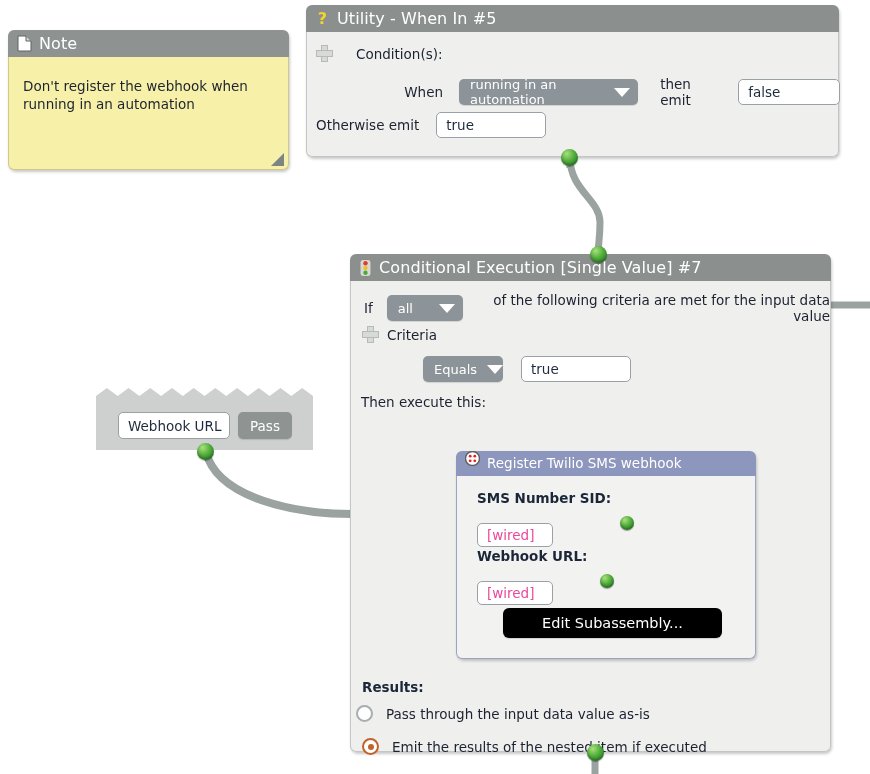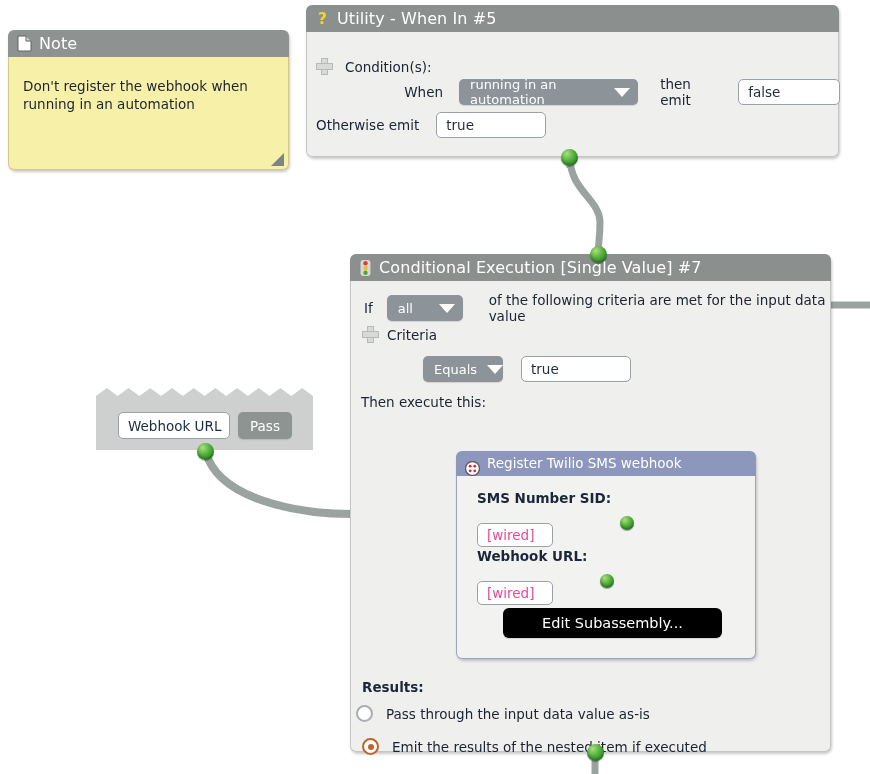--- a/index.html
+++ b/index.html
@@ -173,21 +173,21 @@
     position:absolute;
     left:105px; top:170px; width:300px;
     border-radius:7px;
     box-shadow: 1px 2px 3px rgba(0,0,0,0.2);
   }
   #sub-node .sub-head {
     height:25px; line-height:25px;
     background:#8d96bc;
     border-radius:6px 6px 0 0;
     color:#ffffff; font-size:13.5px;
-    display:flex; align-items:flex-end; gap:7px;
+    display:flex; align-items:flex-start; gap:7px;
     padding-left:9px;
     box-sizing:border-box;
   }
   #sub-node .sub-body {
     background:#f2f2f1;
     border:1px solid #9ba4c4;
     border-top:none;
     border-radius:0 0 6px 6px;
     height:183px;
     position:relative;
@@ -268,21 +268,21 @@
     <div class="node-head">
       <span class="ico">
         <svg width="15" height="17" viewBox="0 0 15 17">
           <text x="7.5" y="14" font-family="DejaVu Sans, sans-serif" font-size="16" font-weight="bold" fill="#f2d42a" text-anchor="middle">?</text>
         </svg>
       </span>
       <span class="title">Utility - When In #5</span>
     </div>
     <div class="node-body">
 
-      <div class="row" style="left:9px; top:26px; gap:12px;">
+      <div class="row" style="left:9px; top:13px; gap:23px;">
         <span class="plus-icon"></span>
         <span class="label-txt">Condition(s):</span>
       </div>
 
       <div class="row" style="left:72px; top:44px; gap:0;">
         <span class="label-txt" style="width:70px; text-align:right; margin-right:16px;">When</span>
         <span class="dropdown" style="width:194px;">
           <span>running in an automation</span>
           <span class="caret"></span>
         </span>
@@ -323,21 +323,21 @@
     </div>
 
     <div class="node-body">
 
       <div class="row" style="left:13px; top:11px;">
         <span class="label-txt">If</span>
         <span class="dropdown" style="width:82px; margin-left:14px;">
           <span>all</span>
           <span class="caret"></span>
         </span>
-        <span class="label-txt" style="margin-left:26px;">of the following criteria are met for the input data value</span>
+        <span class="label-txt" style="margin-left:26px;text-align:right;">of the following criteria are met for the input data value</span>
       </div>
 
       <div class="row" style="left:11px; top:45px; gap:8px;">
         <span class="plus-icon"></span>
         <span class="label-txt">Criteria</span>
       </div>
 
       <div class="row" style="left:72px; top:75px;">
         <span class="dropdown" style="width:80px;">
           <span>Equals</span>

